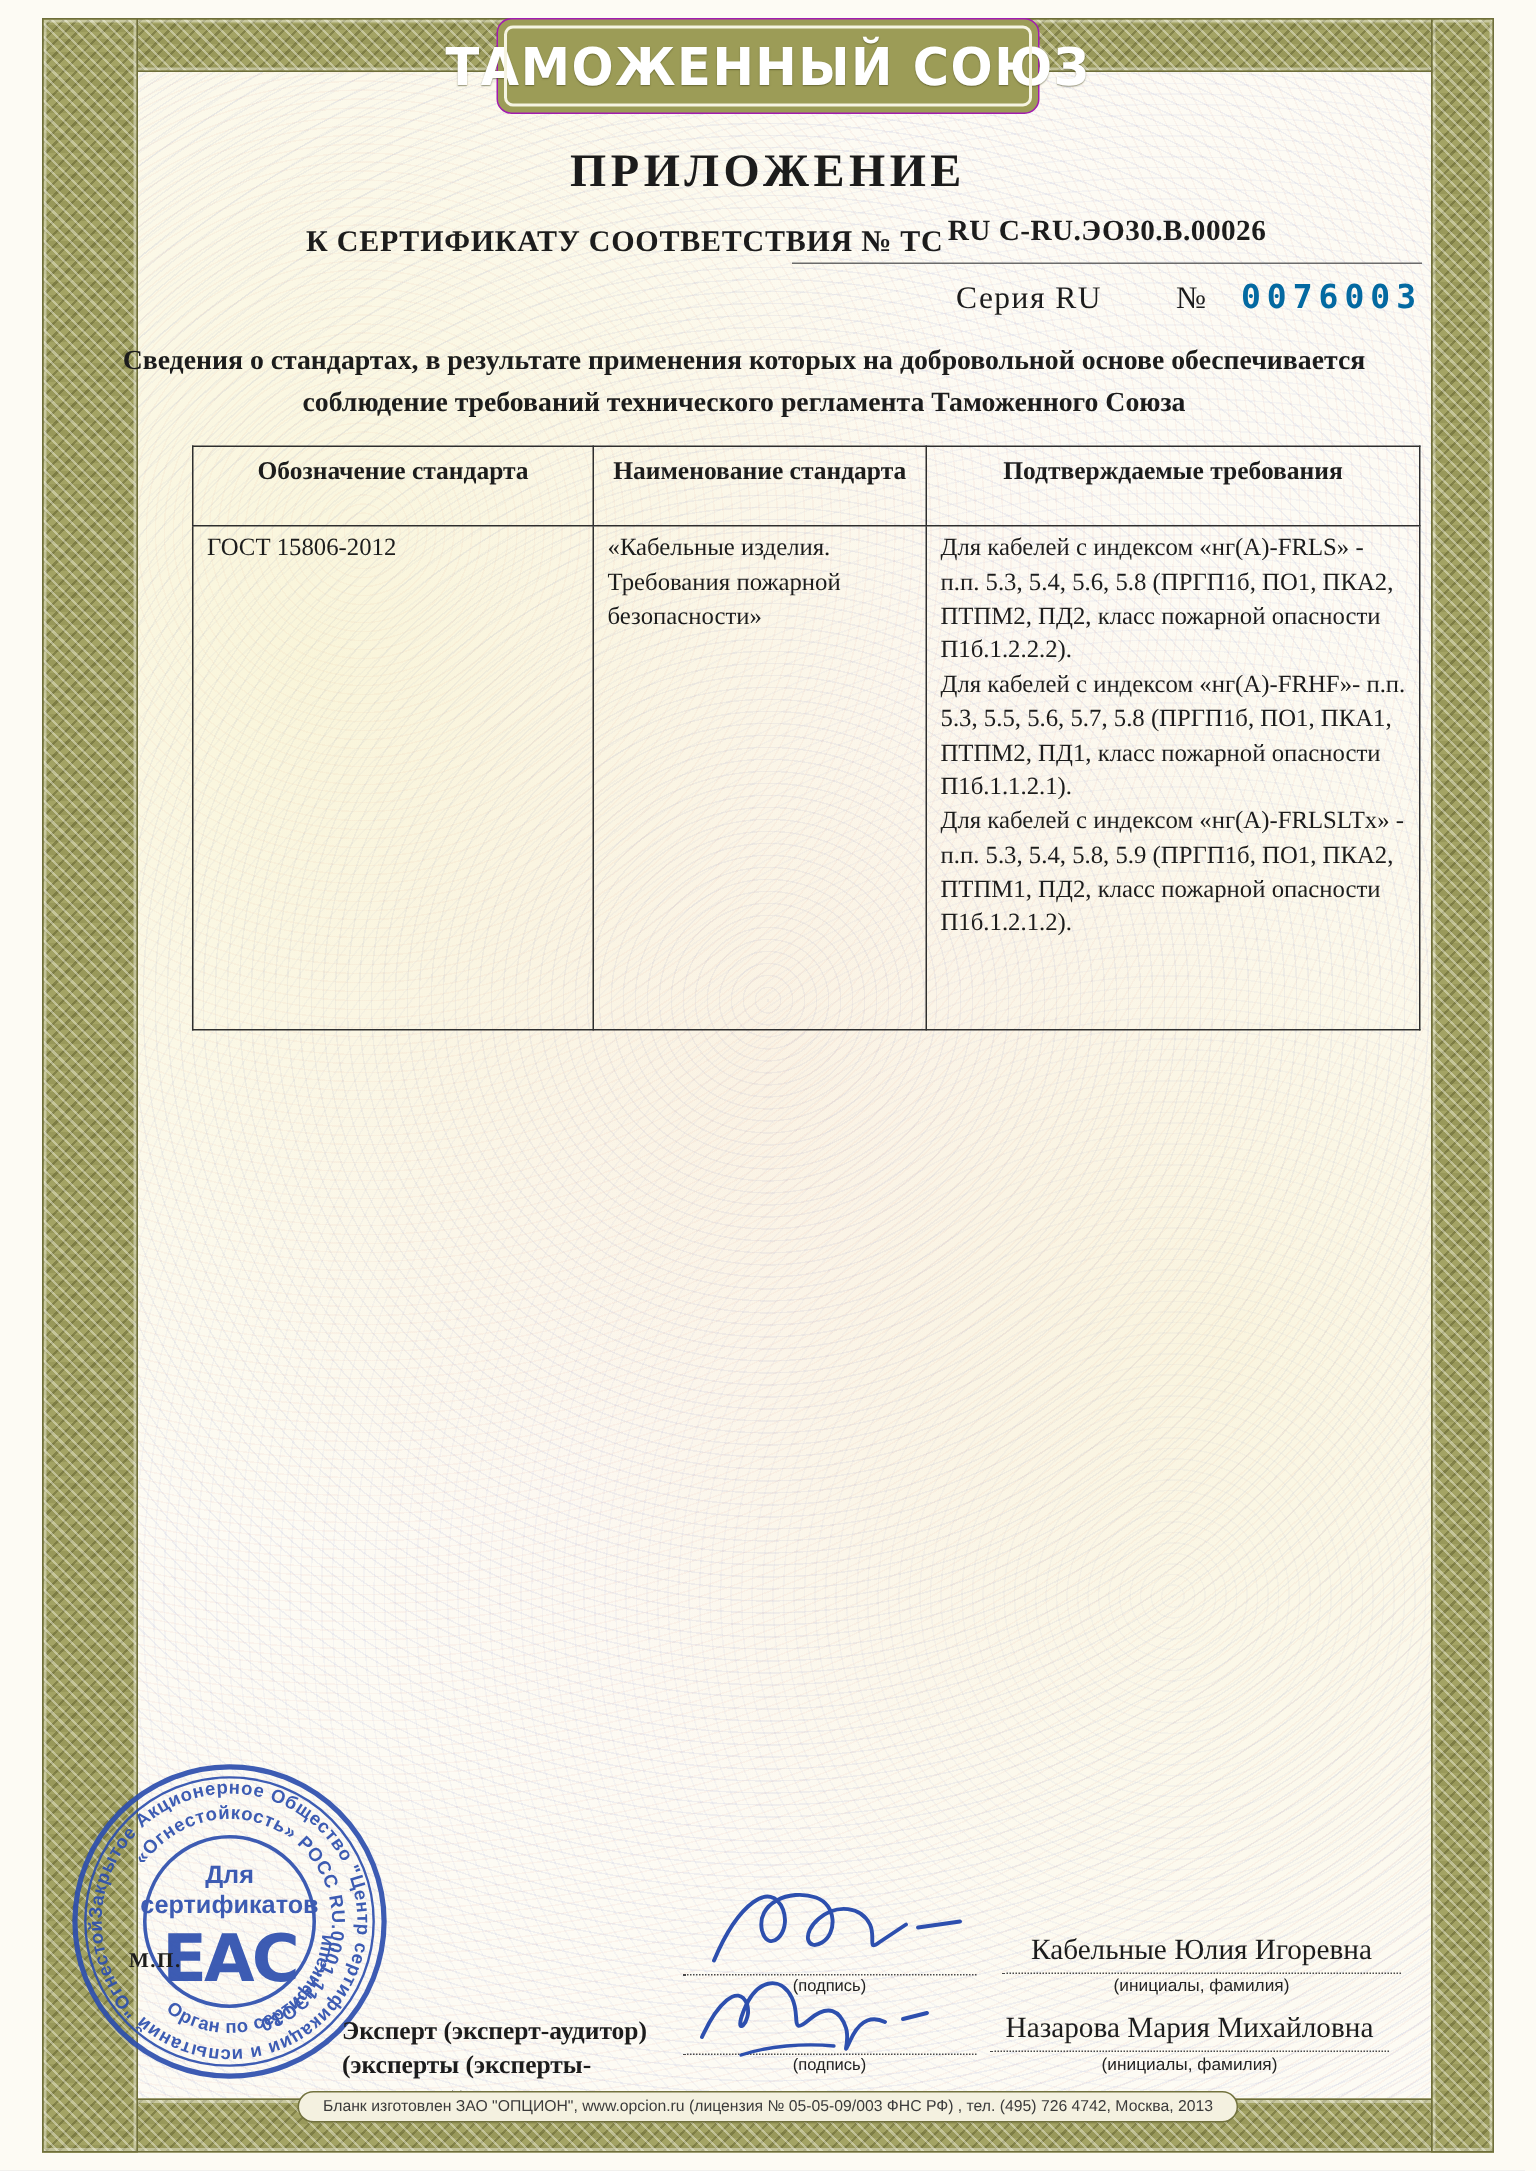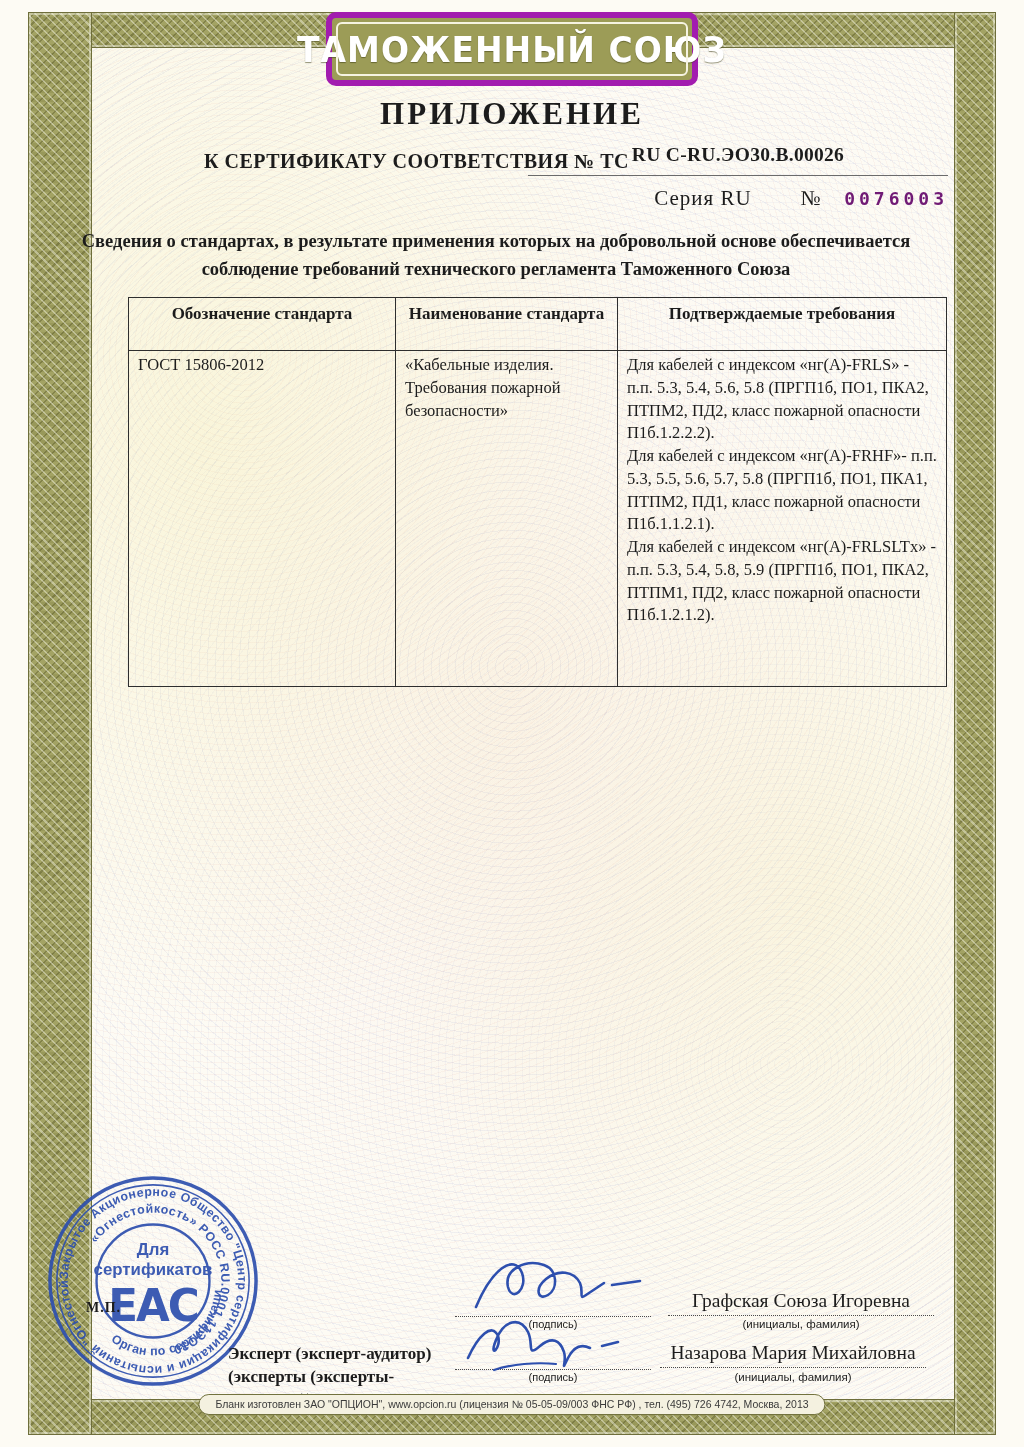--- a/index.html
+++ b/index.html
@@ -31,21 +31,21 @@
   }
   .band-top{top:12px;left:28px;right:28px;height:34px;}
   .band-bottom{bottom:12px;left:28px;right:28px;height:34px;}
   .band-left{top:12px;bottom:12px;left:28px;width:62px;}
   .band-right{top:12px;bottom:12px;right:28px;width:40px;}
 
   
   .banner{
     position:absolute; top:12px; left:50%; transform:translateX(-50%);
     width:360px; height:62px; z-index:4;
-    background:#9c9c57; border:6px solid #a21caf; border-radius:10px;
+    background:#9c9c57; border:1px solid #a21caf; border-radius:10px;
     display:flex; align-items:center; justify-content:center;
   }
   .banner::after{
     content:""; position:absolute; inset:4px; border:2px solid #f6f4e2;
     border-radius:6px; pointer-events:none;
   }
   .banner-text{
     font-family:"DejaVu Sans", sans-serif; font-weight:bold;
     font-size:33px; color:#ffffff; letter-spacing:1px; white-space:nowrap;
     text-shadow:0 1px 1px rgba(60,60,20,.55);
@@ -67,21 +67,21 @@
     border-bottom:1px solid #6b6b6b; padding-bottom:9px; letter-spacing:.3px;
   }
   .series-row{
     position:absolute; top:186px; left:0; width:948px; z-index:2;
     text-align:right; font-size:21px;
   }
   .series-label{display:inline-block; margin-right:44px; letter-spacing:1px;}
   .series-no-sign{display:inline-block; margin-right:18px;}
   .series-number{
     display:inline-block; font-family:"DejaVu Sans Mono", monospace;
-    font-weight:bold; font-size:18px; letter-spacing:4px; color:#701a75;
+    font-weight:bold; font-size:22px; letter-spacing:4px; color:#0369a1;
   }
   .intro{
     position:absolute; top:228px; left:64px; width:864px; z-index:2;
     text-align:center; font-weight:bold; font-size:18.5px; line-height:1.5;
   }
 
   
   table.standards{
     position:absolute; top:297px; left:128px; width:818px; z-index:2;
     border-collapse:collapse; table-layout:fixed;
@@ -229,21 +229,21 @@
   </svg>
 
   <div class="mp-label">М.П.</div>
 
   <div class="sig-line sig-line-a"></div>
   <svg class="sig-script sig-script-a" width="200" height="80" viewBox="0 0 200 80">
     <path d="M14,62 C30,24 52,8 60,28 C66,44 50,58 46,42 C42,24 64,14 82,20 C96,25 96,44 86,50 C76,56 72,44 84,34 C96,24 112,26 118,38 C122,47 116,56 124,50 L142,38" fill="none" stroke="#2d4fae" stroke-width="2.6" stroke-linecap="round"></path>
     <path d="M150,40 L178,36" fill="none" stroke="#2d4fae" stroke-width="2.6" stroke-linecap="round"></path>
   </svg>
   <div class="sig-sub sig-sub-a">(подпись)</div>
-  <div class="sig-name sig-name-a">Графская Союза Игоревна</div>
+  <div class="sig-name sig-name-a">Кабельные Юлия Игоревна</div>
   <div class="sig-name-sub sig-name-sub-a">(инициалы, фамилия)</div>
 
   <div class="sig-label sig-label-b">Эксперт (эксперт-аудитор)
 (эксперты (эксперты-аудиторы))</div>
   <div class="sig-line sig-line-b"></div>
   <svg class="sig-script sig-script-b" width="200" height="90" viewBox="0 0 200 90">
     <path d="M16,58 C26,36 40,22 46,36 C50,48 36,60 44,40 C52,20 68,16 76,32 C82,44 74,58 88,46 C100,36 108,40 112,52 C115,62 108,74 116,58 C122,46 130,44 138,48" fill="none" stroke="#2d4fae" stroke-width="2.6" stroke-linecap="round"></path>
     <path d="M42,70 C60,64 84,62 104,64" fill="none" stroke="#2d4fae" stroke-width="2.2" stroke-linecap="round"></path>
     <path d="M150,46 L166,42" fill="none" stroke="#2d4fae" stroke-width="2.6" stroke-linecap="round"></path>
   </svg>

